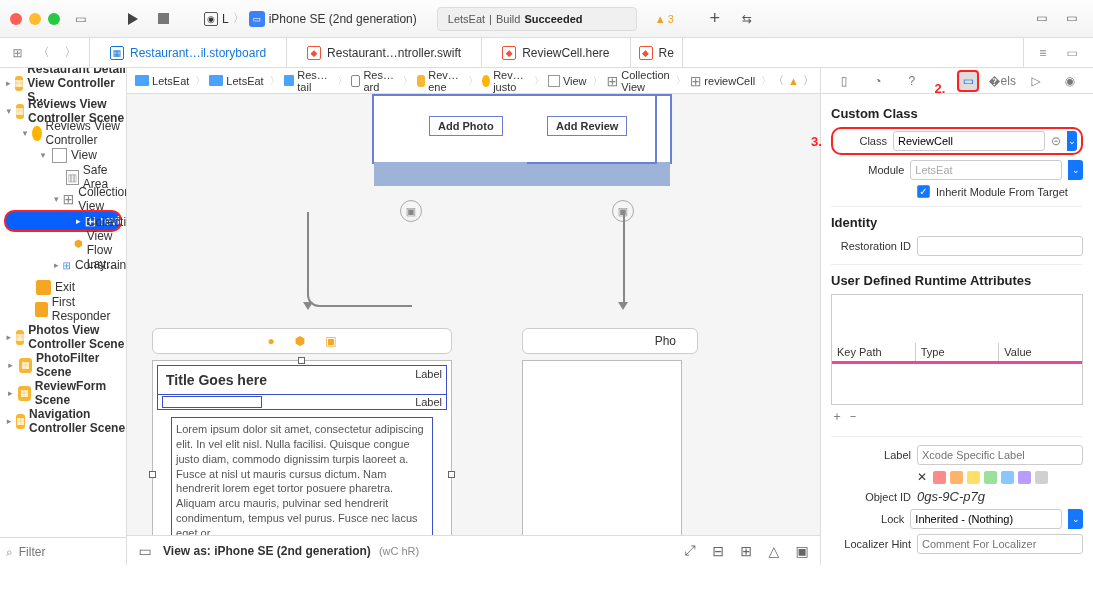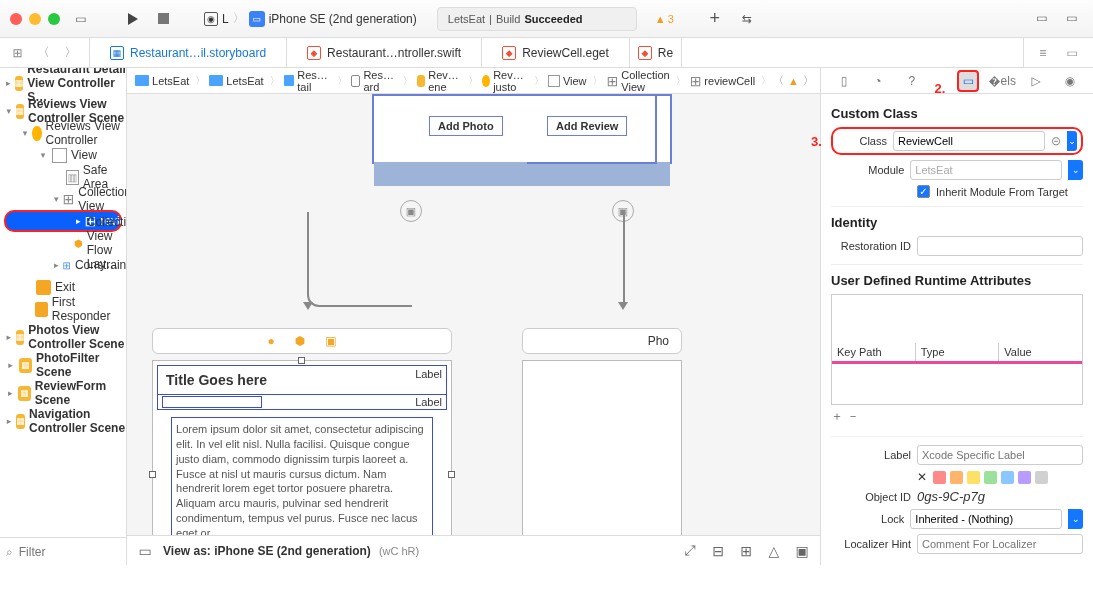--- a/index.html
+++ b/index.html
@@ -157,21 +157,21 @@
   <div class="tab active">
     <span class="tab-icon">▦</span>
     <span>Restaurant…il.storyboard</span>
   </div>
   <div class="tab">
     <span class="tab-icon swift-icon">◆</span>
     <span>Restaurant…ntroller.swift</span>
   </div>
   <div class="tab">
     <span class="tab-icon swift-icon">◆</span>
-    <span>ReviewCell.eget</span>
+    <span>ReviewCell.here</span>
   </div>
   <div class="tab" style="padding:0 8px;">
     <span class="tab-icon swift-icon">◆</span>
     <span>Re</span>
   </div>
   <div style="flex:1;"></div>
   <div class="nav-arrows" style="border-left:1px solid #ddd; border-right:none; width:70px;">
     <span>≡</span>
     <span>▭</span>
   </div>
@@ -324,21 +324,21 @@
       <div class="arrow-line" style="top:118px; left:180px; width:105px; height:95px;"></div>
       <div class="arrowhead" style="top:208px; left:176px;"></div>
       <div style="position:absolute; top:118px; left:496px; width:2px; height:95px; background:#888;"></div>
       <div class="arrowhead" style="top:208px; left:491px;"></div>
 
       <div class="pill-header" style="top:234px; left:25px; width:300px;">
         <span style="color:#f5a623;">●</span>
         <span style="color:#f5a623;">⬢</span>
         <span style="color:#f5a623;">▣</span>
       </div>
-      <div class="pill-header" style="top:234px; left:395px; width:160px; justify-content:flex-end; padding-right:12px;">
+      <div class="pill-header" style="top:234px; left:395px; width:176px; justify-content:flex-end; padding-right:21px;">
         <span>Pho</span>
       </div>
 
       <div class="card review-card" style="top:266px;">
         <div style="border:1px solid #3b4fc6; margin:4px;">
           <div style="display:flex; justify-content:space-between; border-bottom:1px solid #3b4fc6; padding:2px 4px;">
             <span class="review-title">Title Goes here</span>
             <span style="font-size:11px;">Label</span>
           </div>
           <div style="display:flex; justify-content:space-between; padding:1px 4px;">

